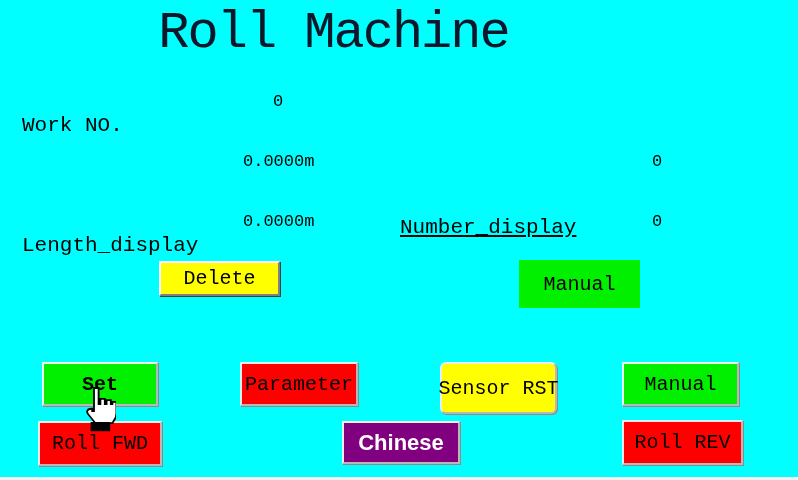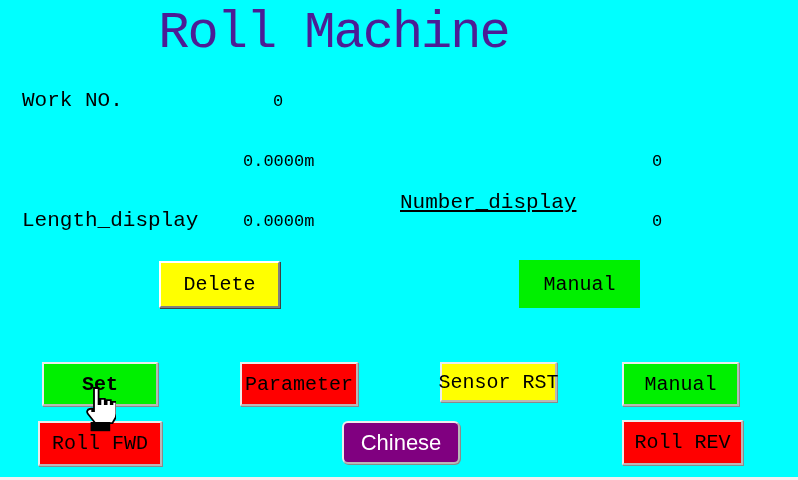--- a/index.html
+++ b/index.html
@@ -14,30 +14,31 @@
   }
 
   .title {
     position: absolute;
     top: 4px; left: 0;
     width: 667px;
     text-align: center;
     font-family: "Liberation Mono", monospace;
     font-size: 52px;
     font-weight: 400;
-    color: #4c1d95;
+    color: #0f172a;
     letter-spacing: -2px;
     white-space: pre;
   }
 
   .field-label {
     position: absolute;
     font-size: 21px;
     color: #000;
     white-space: pre;
+    margin-top: 25px;
   }
   .field-value {
     position: absolute;
     font-size: 17px;
     color: #000;
     white-space: pre;
   }
 
   .btn {
     position: absolute;
@@ -60,24 +61,23 @@
   .btn-framed {
     border: 2px solid;
     border-color: #ececec #b8b8b8 #b8b8b8 #ececec;
     box-shadow: 1px 1px 0 #8a8a8a;
   }
   
   .btn-flat { border: none; }
 
   .btn-chinese-text {
     font-family: "Liberation Sans", sans-serif;
-    font-weight: normal;
+    font-weight: bold;
     font-size: 22px;
     color: #fff;
-    border-radius: 6px;
   }
 
   .hand-cursor {
     position: absolute;
     left: 82px;
     top: 386px;
     z-index: 50;
     pointer-events: none;
   }
 
@@ -99,26 +99,26 @@
   <div class="field-value" style="left:273px; top:92px;">0</div>
 
   <div class="field-value" style="left:243px; top:152px;">0.0000m</div>
   <div class="field-value" style="left:652px; top:152px;">0</div>
 
   <div class="field-label" style="left:22px; top:209px;">Length_display</div>
   <div class="field-value" style="left:243px; top:212px;">0.0000m</div>
   <div class="field-label" style="left:400px; top:191px;text-decoration:underline;">Number_display</div>
   <div class="field-value" style="left:652px; top:212px;">0</div>
 
-  <div class="btn btn-raised" style="left: 159px; top: 261px; width: 121px; height: 47px; background: rgb(255, 255, 0);">Delete</div>
+  <div class="btn btn-raised" style="left: 159px; top: 261px; width: 121px; height: 35px; background: rgb(255, 255, 0);">Delete</div>
   <div class="btn btn-flat" style="left: 519px; top: 260px; width: 121px; height: 48px; background: rgb(0, 240, 0);">Manual</div>
 
   <div class="btn btn-framed" style="left: 42px; top: 362px; width: 116px; height: 44px; background: rgb(0, 240, 0); font-weight: bold;">Set</div>
   <div class="btn btn-framed" style="left: 240px; top: 362px; width: 118px; height: 44px; background: rgb(255, 0, 0);">Parameter</div>
-  <div class="btn btn-framed" style="left: 440px; top: 362px; width: 117px; height: 40px; background: rgb(255, 255, 0);">Sensor RST</div>
+  <div class="btn btn-framed" style="left: 440px; top: 362px; width: 117px; height: 52px; background: rgb(255, 255, 0); border-radius: 6px;">Sensor RST</div>
   <div class="btn btn-framed" style="left: 622px; top: 362px; width: 117px; height: 44px; background: rgb(0, 240, 0);">Manual</div>
 
   <div class="btn btn-framed" style="left: 38px; top: 421px; width: 124px; height: 45px; background: rgb(255, 0, 0);">Roll FWD</div>
   <div class="btn btn-framed btn-chinese-text" style="left: 342px; top: 421px; width: 118px; height: 43px; background: rgb(128, 0, 128);">Chinese</div>
   <div class="btn btn-framed" style="left: 622px; top: 420px; width: 121px; height: 45px; background: rgb(255, 0, 0);">Roll REV</div>
 
   <div class="hand-cursor">
     <svg width="34" height="46" viewBox="0 0 17 23">
       <path d="M6 1 h2.3 v8 h0.9 v-2.6 h2.2 v2.6 h0.9 v-1.9 h2.1 v1.9 h0.8 v-1.1 h2 v5.8 c0 1.4 -0.5 2.4 -1.1 3.3 l-0.9 1.6 h-8.5 l-3.7 -4.6 c-0.9 -1.1 -0.3 -2.3 0.8 -2.5 l1.3 -0.2 v1.2 h0.9 z" fill="#ffffff" stroke="#000000" stroke-width="0.9"></path>
       <rect x="4.3" y="18" width="9.8" height="4.6" fill="#000000"></rect>

